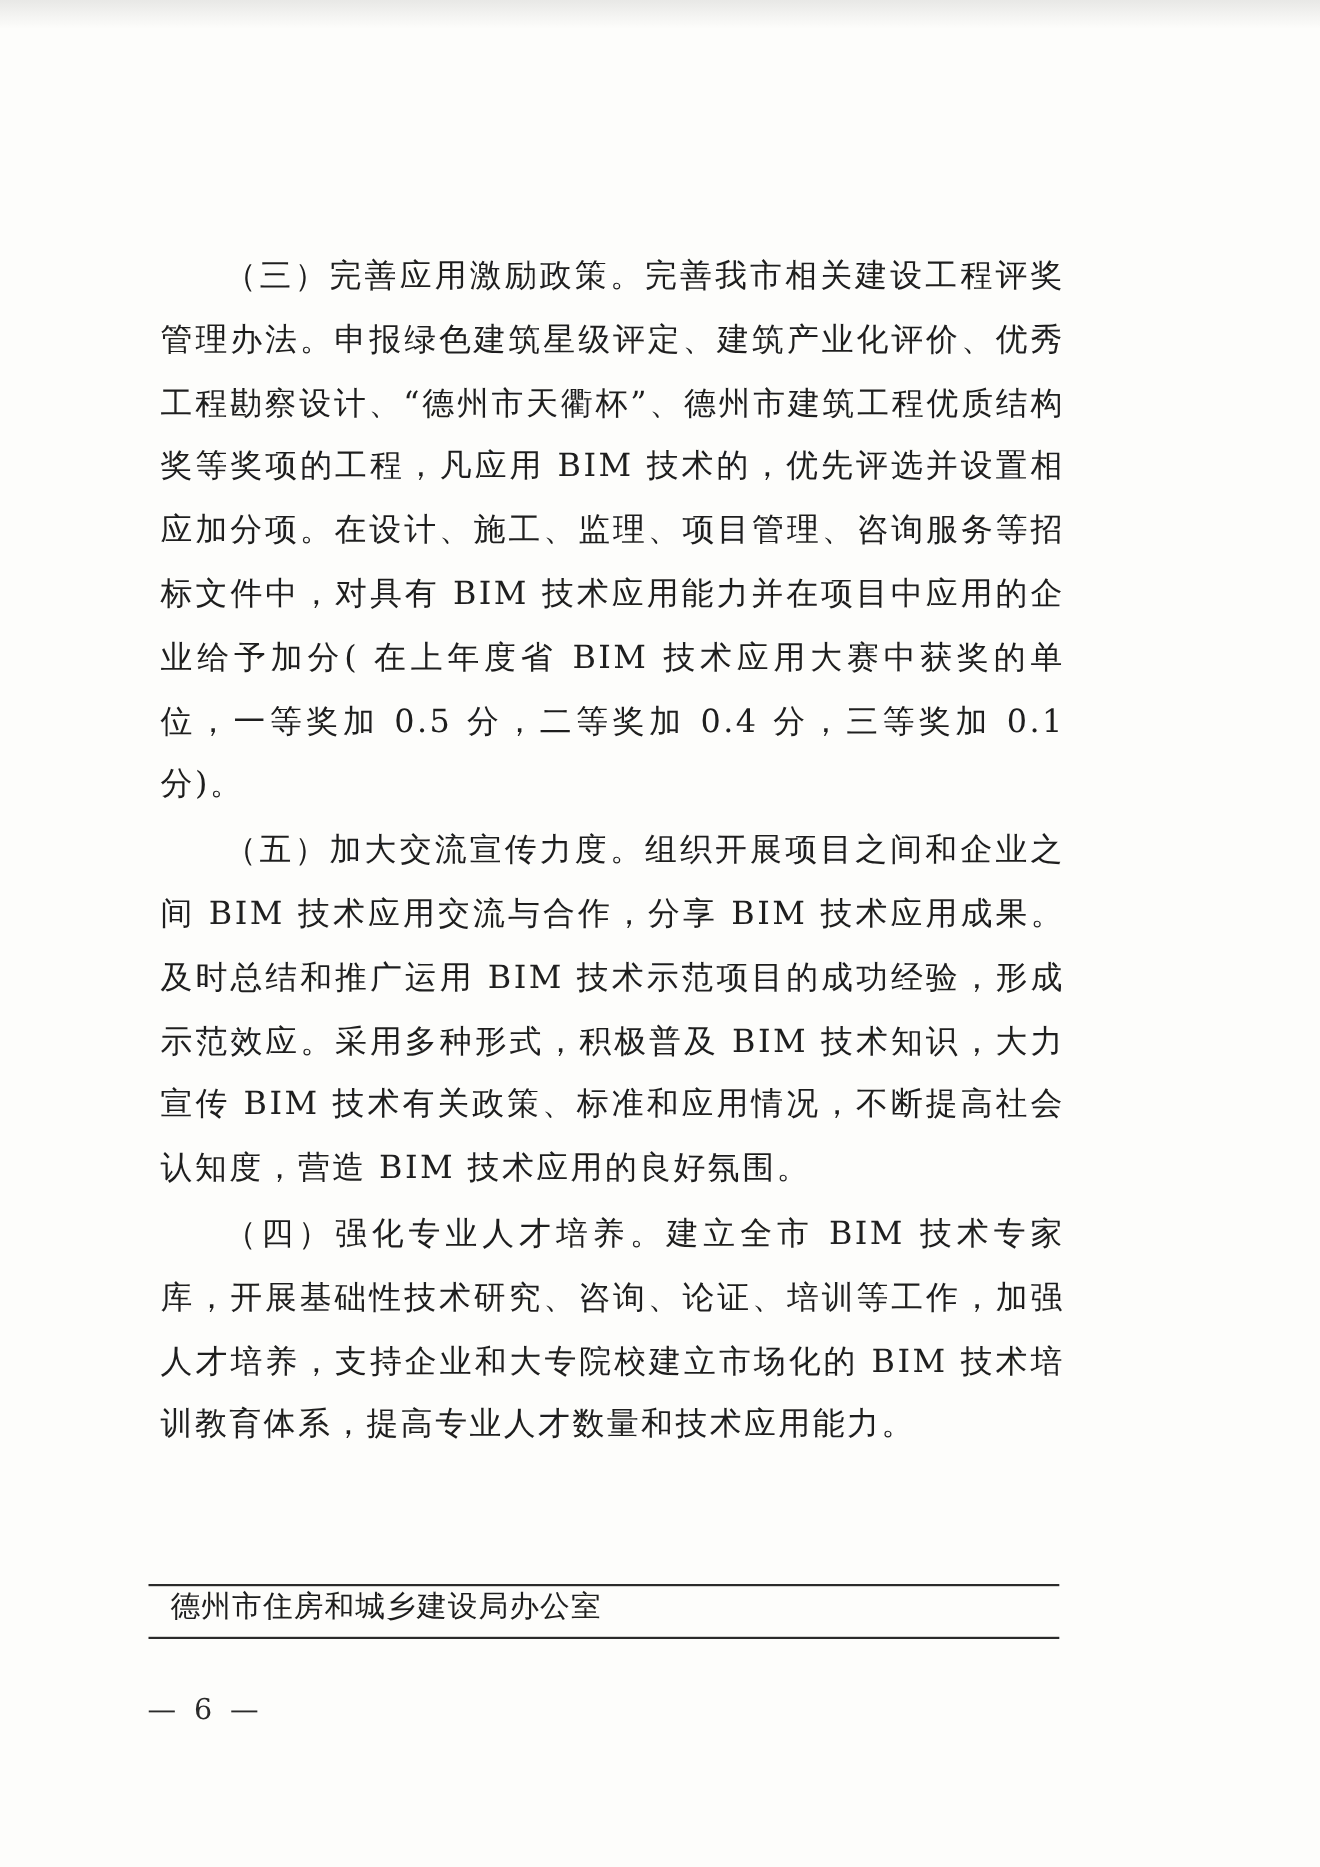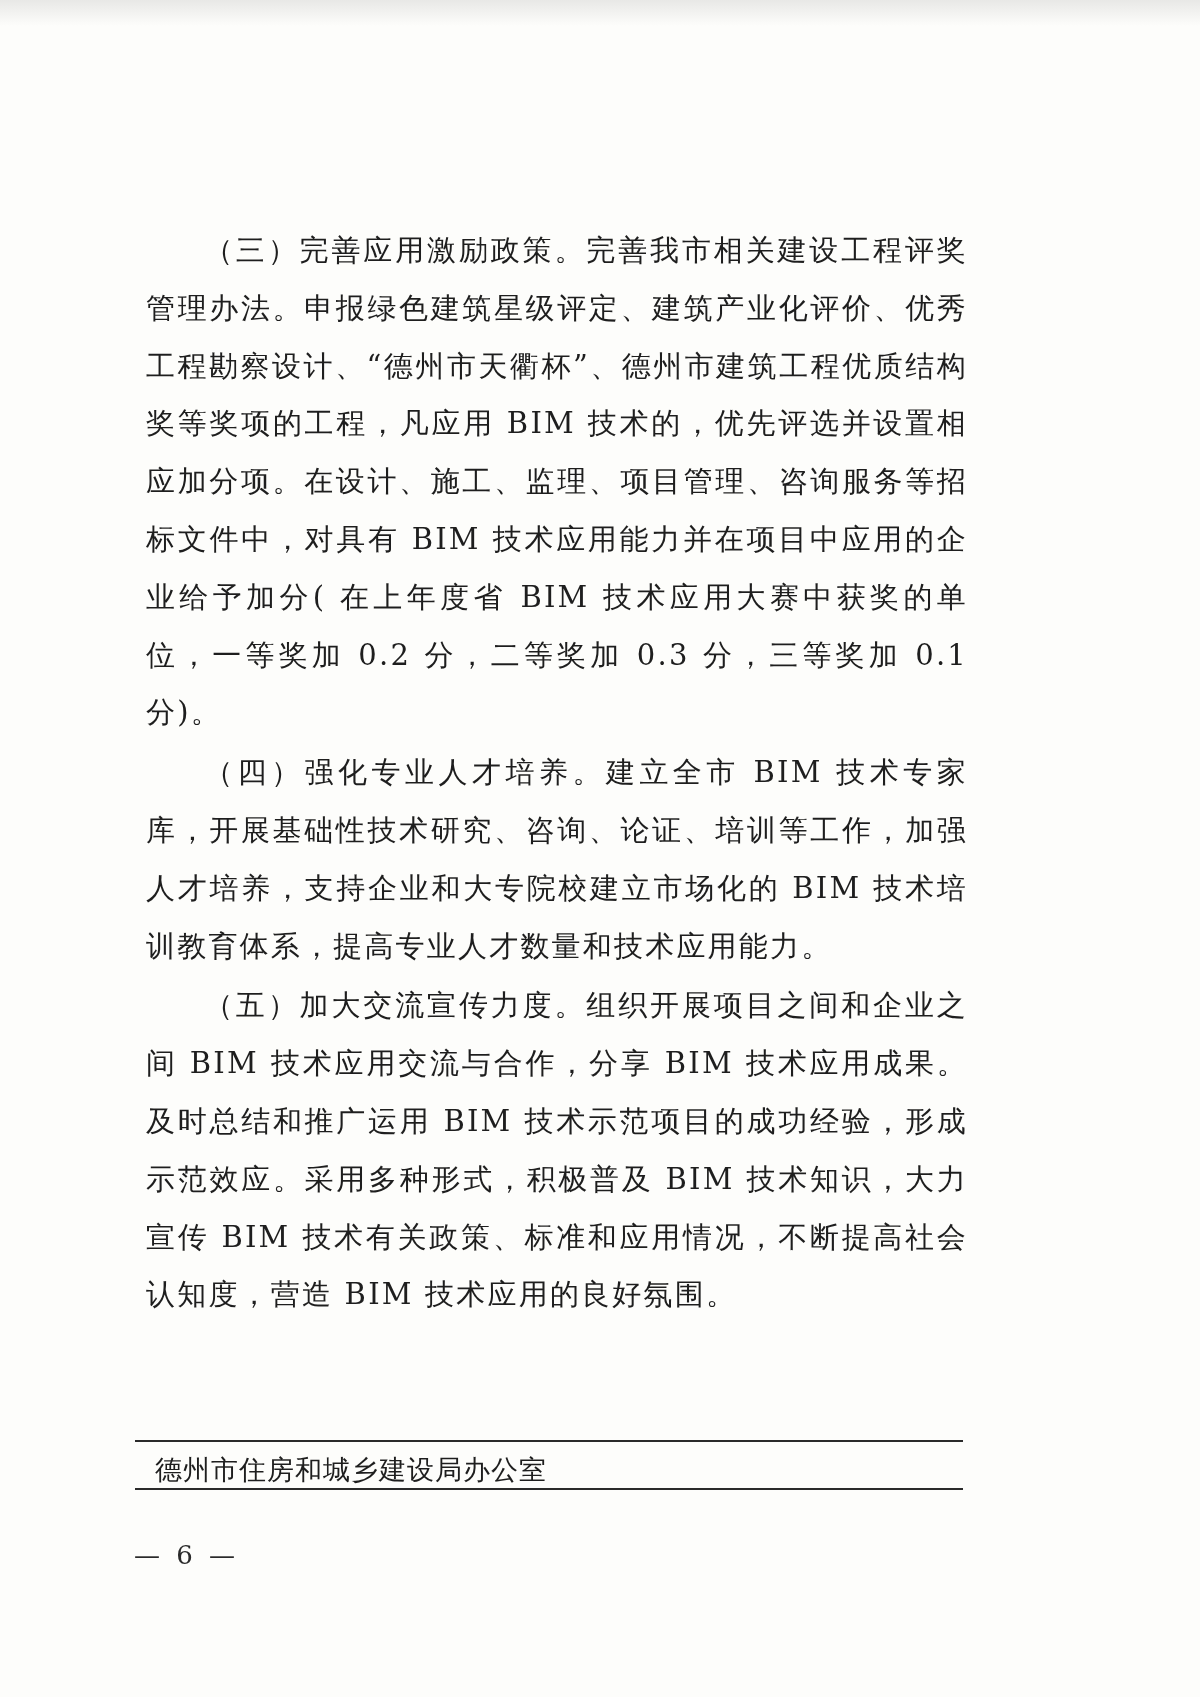--- a/index.html
+++ b/index.html
@@ -47,21 +47,21 @@
     .imprint {
       position: absolute;
       left: 135px;
       top: 1440px;
       width: 828px;
       height: 50px;
       border-top: 2px solid #2a2a2a;
       border-bottom: 2px solid #2a2a2a;
       display: flex;
       justify-content: space-between;
-      align-items: flex-end;
+      align-items: flex-start;
       box-sizing: border-box;
       padding: 0 14px 0 20px;
     }
     .imprint-org {
       font-size: 27px;
       letter-spacing: 1px;
     }
     .imprint-date {
       font-size: 27px;
       font-weight: bold;
@@ -83,23 +83,23 @@
       background: linear-gradient(#e8e8e6, #fdfdfb);
     }
   </style>
 </head>
 <body>
 
 <div class="page">
   <div class="scan-edge"></div>
 
   <div class="body-text">
-    <p class="para indent"><span class="lead">（三）完善应用激励政策。</span><span>完善我市相关建设工程评奖管理办法。申报绿色建筑星级评定、建筑产业化评价、优秀工程勘察设计、“德州市天衢杯”、德州市建筑工程优质结构奖等奖项的工程，凡应用 BIM 技术的，优先评选并设置相应加分项。在设计、施工、监理、项目管理、咨询服务等招标文件中，对具有 BIM 技术应用能力并在项目中应用的企业给予加分( 在上年度省 BIM 技术应用大赛中获奖的单位，一等奖加 0.2 分，二等奖加 0.3 分，三等奖加 0.1 分)。</span></p>
+    <p class="para indent"><span class="lead">（三）完善应用激励政策。</span><span>完善我市相关建设工程评奖管理办法。申报绿色建筑星级评定、建筑产业化评价、优秀工程勘察设计、“德州市天衢杯”、德州市建筑工程优质结构奖等奖项的工程，凡应用 BIM 技术的，优先评选并设置相应加分项。在设计、施工、监理、项目管理、咨询服务等招标文件中，对具有 BIM 技术应用能力并在项目中应用的企业给予加分( 在上年度省 BIM 技术应用大赛中获奖的单位，一等奖加 0.5 分，二等奖加 0.4 分，三等奖加 0.1 分)。</span></p>
+    <p class="para indent"><span class="lead">（五）加大交流宣传力度。</span><span>组织开展项目之间和企业之间 BIM 技术应用交流与合作，分享 BIM 技术应用成果。及时总结和推广运用 BIM 技术示范项目的成功经验，形成示范效应。采用多种形式，积极普及 BIM 技术知识，大力宣传 BIM 技术有关政策、标准和应用情况，不断提高社会认知度，营造 BIM 技术应用的良好氛围。</span></p>
     <p class="para indent"><span class="lead">（四）强化专业人才培养。</span><span>建立全市 BIM 技术专家库，开展基础性技术研究、咨询、论证、培训等工作，加强人才培养，支持企业和大专院校建立市场化的 BIM 技术培训教育体系，提高专业人才数量和技术应用能力。</span></p>
-    <p class="para indent"><span class="lead">（五）加大交流宣传力度。</span><span>组织开展项目之间和企业之间 BIM 技术应用交流与合作，分享 BIM 技术应用成果。及时总结和推广运用 BIM 技术示范项目的成功经验，形成示范效应。采用多种形式，积极普及 BIM 技术知识，大力宣传 BIM 技术有关政策、标准和应用情况，不断提高社会认知度，营造 BIM 技术应用的良好氛围。</span></p>
   </div>
 
   <div class="imprint">
     <span class="imprint-org">德州市住房和城乡建设局办公室</span>
   </div>
 
   <div class="page-number">— 6 —</div>
 </div>
 
 </body></html>

